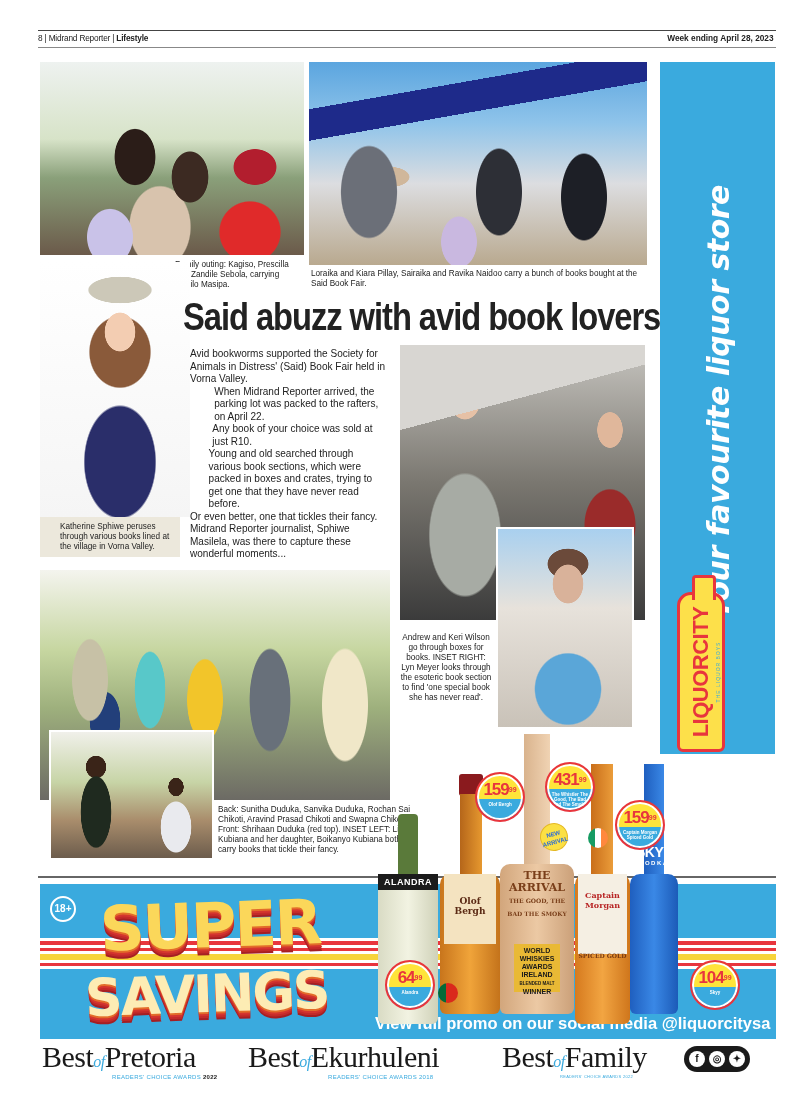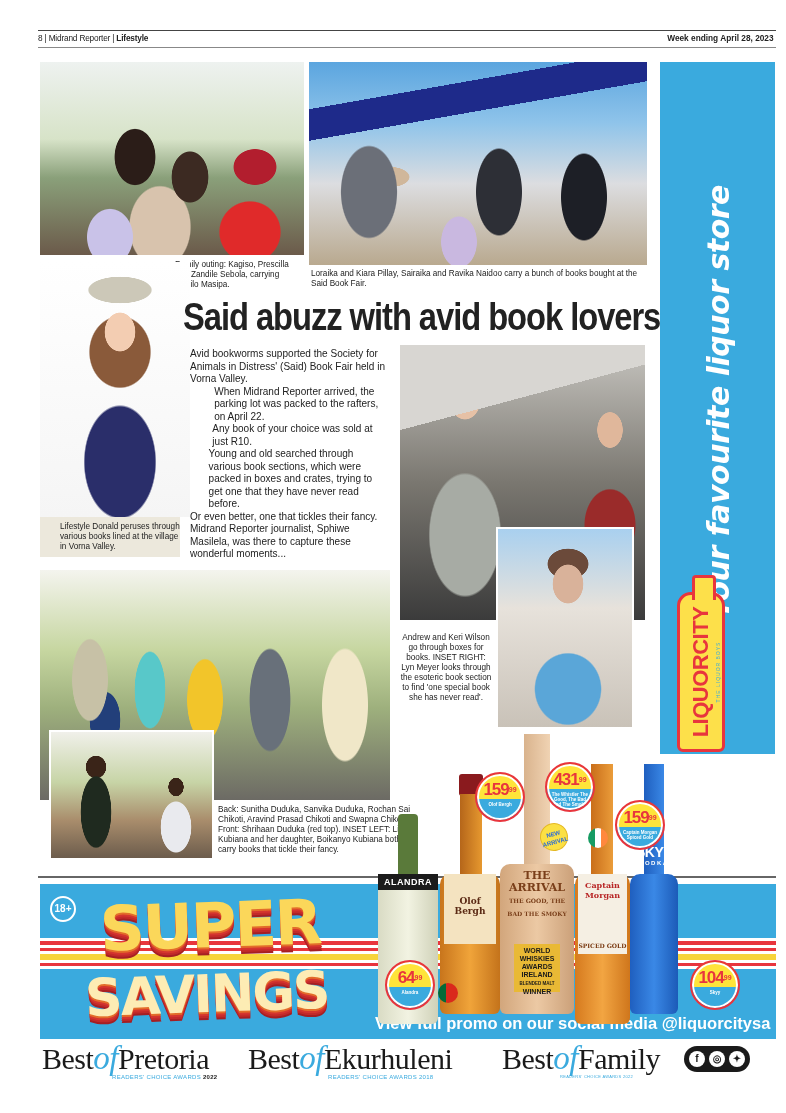--- a/index.html
+++ b/index.html
@@ -179,21 +179,21 @@
   .b-olof { left: 440px; top: -10px; width: 60px; height: 140px; background: linear-gradient(90deg,#c8751c,#f0a43a,#c4731b); }
   .b-olof .neck { position:absolute; left: 20px; top:-80px; width: 22px; height: 80px; background: linear-gradient(90deg,#b5661a,#e6982f); }
   .b-olof .cap { position:absolute; left: 19px; top:-100px; width: 24px; height: 22px; background: #8a1a1e; border-radius: 3px; }
   .b-olof .label { position:absolute; left: 4px; top: 0; width: 52px; height: 70px; background:#f4e3c0; color:#5b2a14; font-size: 9px; font-weight:bold; text-align:center; padding-top: 22px; font-family: "DejaVu Serif", serif; }
   .b-whistler { left: 500px; top: -20px; width: 74px; height: 150px; background: linear-gradient(90deg,#d2a67c,#ecc9a4,#cba079); }
   .b-whistler .neck { position:absolute; left: 24px; top:-130px; width: 26px; height: 130px; background: linear-gradient(90deg,#d9b38d,#f0d3b3); }
   .b-whistler .label { position:absolute; left: 4px; top: 0; width: 66px; height: 70px; color:#7a3f1a; font-size: 11px; font-weight:bold; text-align:center; padding-top: 6px; font-family: "DejaVu Serif", serif; line-height: 12px; }
   .wwa { position:absolute; left: 14px; top: 80px; width: 46px; height: 48px; background: #e9b935; color:#1a1a1a; font-size: 7px; font-weight: bold; text-align:center; line-height: 8px; padding-top: 3px; }
   .b-captain { left: 575px; top: -10px; width: 55px; height: 150px; background: linear-gradient(90deg,#d67a1e,#f2a542,#cf761c); }
   .b-captain .neck { position:absolute; left: 16px; top:-110px; width: 22px; height: 110px; background: linear-gradient(90deg,#c96e1a,#ea9c3a); }
-  .b-captain .label { position:absolute; left: 3px; top: 0; width: 49px; height: 80px; background:#f5efe3; color:#b82525; font-size: 8px; font-weight:bold; text-align:center; padding-top: 6px; font-family: "DejaVu Serif", serif; }
+  .b-captain .label { position:absolute; left: 3px; top: 0; width: 49px; height: 80px; background:#f5efe3; color:#b82525; font-size: 8px; font-weight:bold; text-align:center; padding-top: 16px; font-family: "DejaVu Serif", serif; }
   .b-skyy { left: 630px; top: -10px; width: 48px; height: 140px; background: linear-gradient(90deg,#1f5fbf,#3a88e6,#1c5bb8); }
   .b-skyy .neck { position:absolute; left: 14px; top:-110px; width: 20px; height: 110px; background: linear-gradient(90deg,#1f5fbf,#3a88e6); }
   .b-skyy .label { position:absolute; left: 0; top: -30px; width: 100%; color:#fff; font-size: 14px; font-weight:bold; text-align:center; letter-spacing:-0.5px; }
   .b-skyy .label small { display:block; font-size: 6px; letter-spacing: 1.5px; }
 
   
   .price {
     position: absolute; width: 50px; height: 50px; border-radius: 50%;
     background: linear-gradient(180deg, #ffe43a 0 55%, #3aaade 55% 100%);
     border: 2px solid #e8353d; box-shadow: 0 0 0 2px #fff inset;
@@ -208,21 +208,21 @@
   .p-alandra { left: 385px; top: 960px; }
   .p-skyy { left: 690px; top: 960px; }
 
   .new-arrival { position: absolute; left: 540px; top: 823px; width: 28px; height: 28px; border-radius: 50%; background: #fbe044; border: 1px solid #e4b824; color: #2b6bd6; font-size: 6px; font-weight: bold; text-align:center; line-height: 8px; padding-top: 6px; transform: rotate(-15deg); }
   .flag-ie { position: absolute; left: 588px; top: 828px; width: 20px; height: 20px; border-radius: 50%; background: linear-gradient(90deg,#169b62 0 33%,#fff 33% 66%,#ff883e 66%); }
   .flag-pt { position: absolute; left: 438px; top: 983px; width: 20px; height: 20px; border-radius: 50%; background: linear-gradient(90deg,#046a38 0 40%,#da291c 40%); }
 
   
   .footer-rule { left: 40px; top: 1036px; width: 736px; height: 3px; background: #3aaade; }
   .best { position: absolute; top: 1040px; font-family: "Liberation Serif", serif; font-size: 30px; color: #1a1a1a; letter-spacing: -0.5px; white-space: nowrap; }
-  .best .of { color: #3aaade; font-style: italic; font-size: 33px; }
+  .best .of { color: #3aaade; font-style: italic; font-size: 16px; }
   .best-sub { position: absolute; font-size: 6px; color: #3aaade; white-space: nowrap; letter-spacing: 0.3px; }
   .best-sub b { color: #1a1a1a; }
   .best-pta { left: 42px; }
   .best-ekh { left: 248px; font-family: Liberation Serif, serif; }
   .best-jhb { left: 502px; }
   .sub-pta { left: 112px; top: 1074px; }
   .sub-ekh { left: 328px; top: 1074px; }
   .sub-jhb { left: 560px; top: 1074px; font-size: 4px; }
   .social { position: absolute; top: 1050px; width: 18px; height: 18px; border-radius: 50%; background: #1a1a1a; color: #fff; font-size: 10px; font-weight: bold; text-align: center; line-height: 18px; }
   .s-fb { left: 688px; }
@@ -240,21 +240,21 @@
 <div class="abs hdr-right">Week ending April 28, 2023</div>
 <div class="abs header-rule-bottom"></div>
 
 <div class="abs photo ph-family"></div>
 <div class="abs photo ph-pillay"></div>
 <div class="abs caption cap-family">Family outing: Kagiso, Prescilla and Zandile Sebola, carrying Masilo Masipa.</div>
 <div class="abs caption cap-pillay">Loraika and Kiara Pillay, Sairaika and Ravika Naidoo carry a bunch of books bought at the Said Book Fair.</div>
 
 <div class="abs photo ph-katherine"></div>
 <div class="abs cap-katherine-bg"></div>
-<div class="abs caption cap-katherine">Lifestyle Donald peruses through various books lined at the village in Vorna Valley.</div>
+<div class="abs caption cap-katherine">Katherine Sphiwe peruses through various books lined at the village in Vorna Valley.</div>
 
 <h1 class="abs headline">Said abuzz with avid book lovers</h1>
 
 <div class="abs body-text">
   <p class="bt1">Avid bookworms supported the Society for Animals in Distress' (Said) Book Fair held in Vorna Valley.</p>
   <p class="ind1">When Midrand Reporter arrived, the parking lot was packed to the rafters, on April 22.</p>
   <p class="ind2">Any book of your choice was sold at just R10.</p>
   <p class="ind3">Young and old searched through various book sections, which were packed in boxes and crates, trying to get one that they have never read before.</p>
   <p>Or even better, one that tickles their fancy.</p>
   <p>Midrand Reporter journalist, Sphiwe Masilela, was there to capture these wonderful moments...</p>

